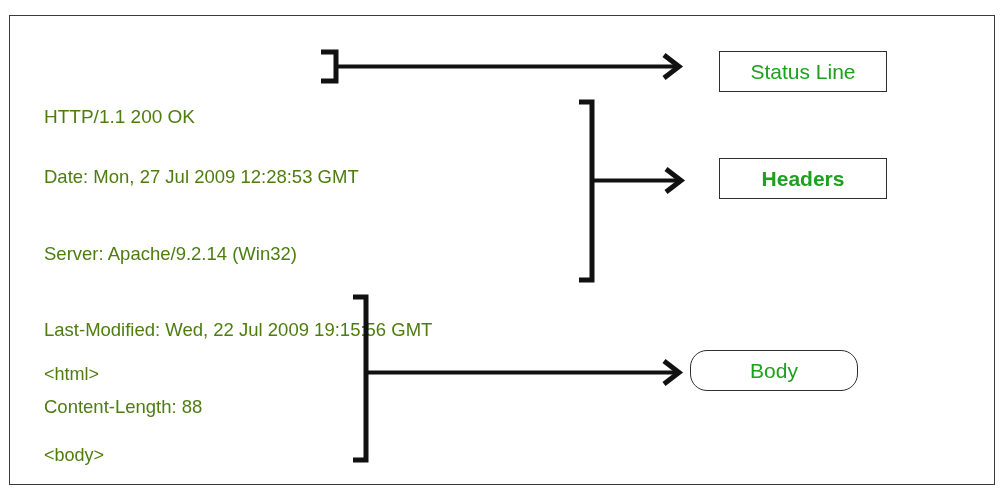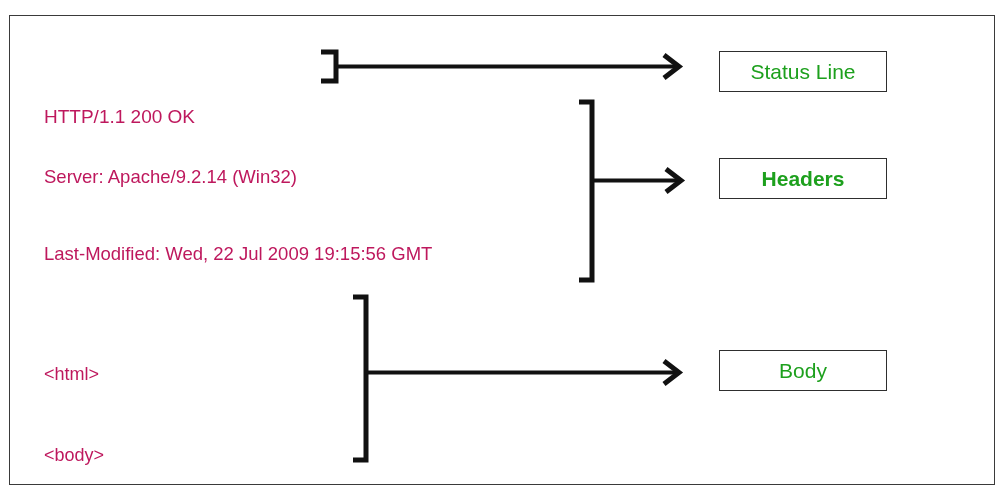--- a/index.html
+++ b/index.html
@@ -32,21 +32,21 @@
   }
   
   .msg-block {
     position: absolute;
     color: #1da01d;
     font-family: "Liberation Sans", sans-serif;
     white-space: pre;
   }
   .msg-line {
     display: block;
-    color: #be185d;
+    color: #4d7c0f;
   }
   #status-line-block {
     left: 44px;
     top: 54px;
     font-size: 19px;
     line-height: 25px;
   }
   #headers-block {
     left: 44px;
     top: 113px;
@@ -68,21 +68,21 @@
     box-sizing: border-box;
     display: flex;
     align-items: center;
     justify-content: center;
     background: #ffffff;
     color: #1da01d;
     font-size: 21px;
   }
   #box-status { left: 719px; top: 43px; margin-top: 8px; }
   #box-headers { left: 719px; top: 158px; font-weight: bold; }
-  #box-body { left: 719px; top: 350px; }
+  #box-body { left: 690px; top: 350px; border-radius: 17px; }
 
   
   #connectors {
     position: absolute;
     left: 0;
     top: 0;
     width: 1007px;
     height: 499px;
     pointer-events: none;
   }
@@ -111,22 +111,24 @@
 
 <div id="canvas">
 
   <div class="frame"></div>
 
   <div class="msg-block" id="status-line-block">
     <span class="msg-line">HTTP/1.1 200 OK</span>
   </div>
 
   <div class="msg-block" id="headers-block">
+    <span class="msg-line">Date: Mon, 27 Jul 2009 12:28:53 GMT</span>
     <span class="msg-line">Server: Apache/9.2.14 (Win32)</span>
     <span class="msg-line">Last-Modified: Wed, 22 Jul 2009 19:15:56 GMT</span>
+    <span class="msg-line">Content-Length: 88</span>
     
   </div>
 
   <div class="msg-block" id="body-block">
     <span class="msg-line">&lt;html&gt;</span>
     <span class="msg-line">&lt;body&gt;</span>
     
     
     
   </div>

